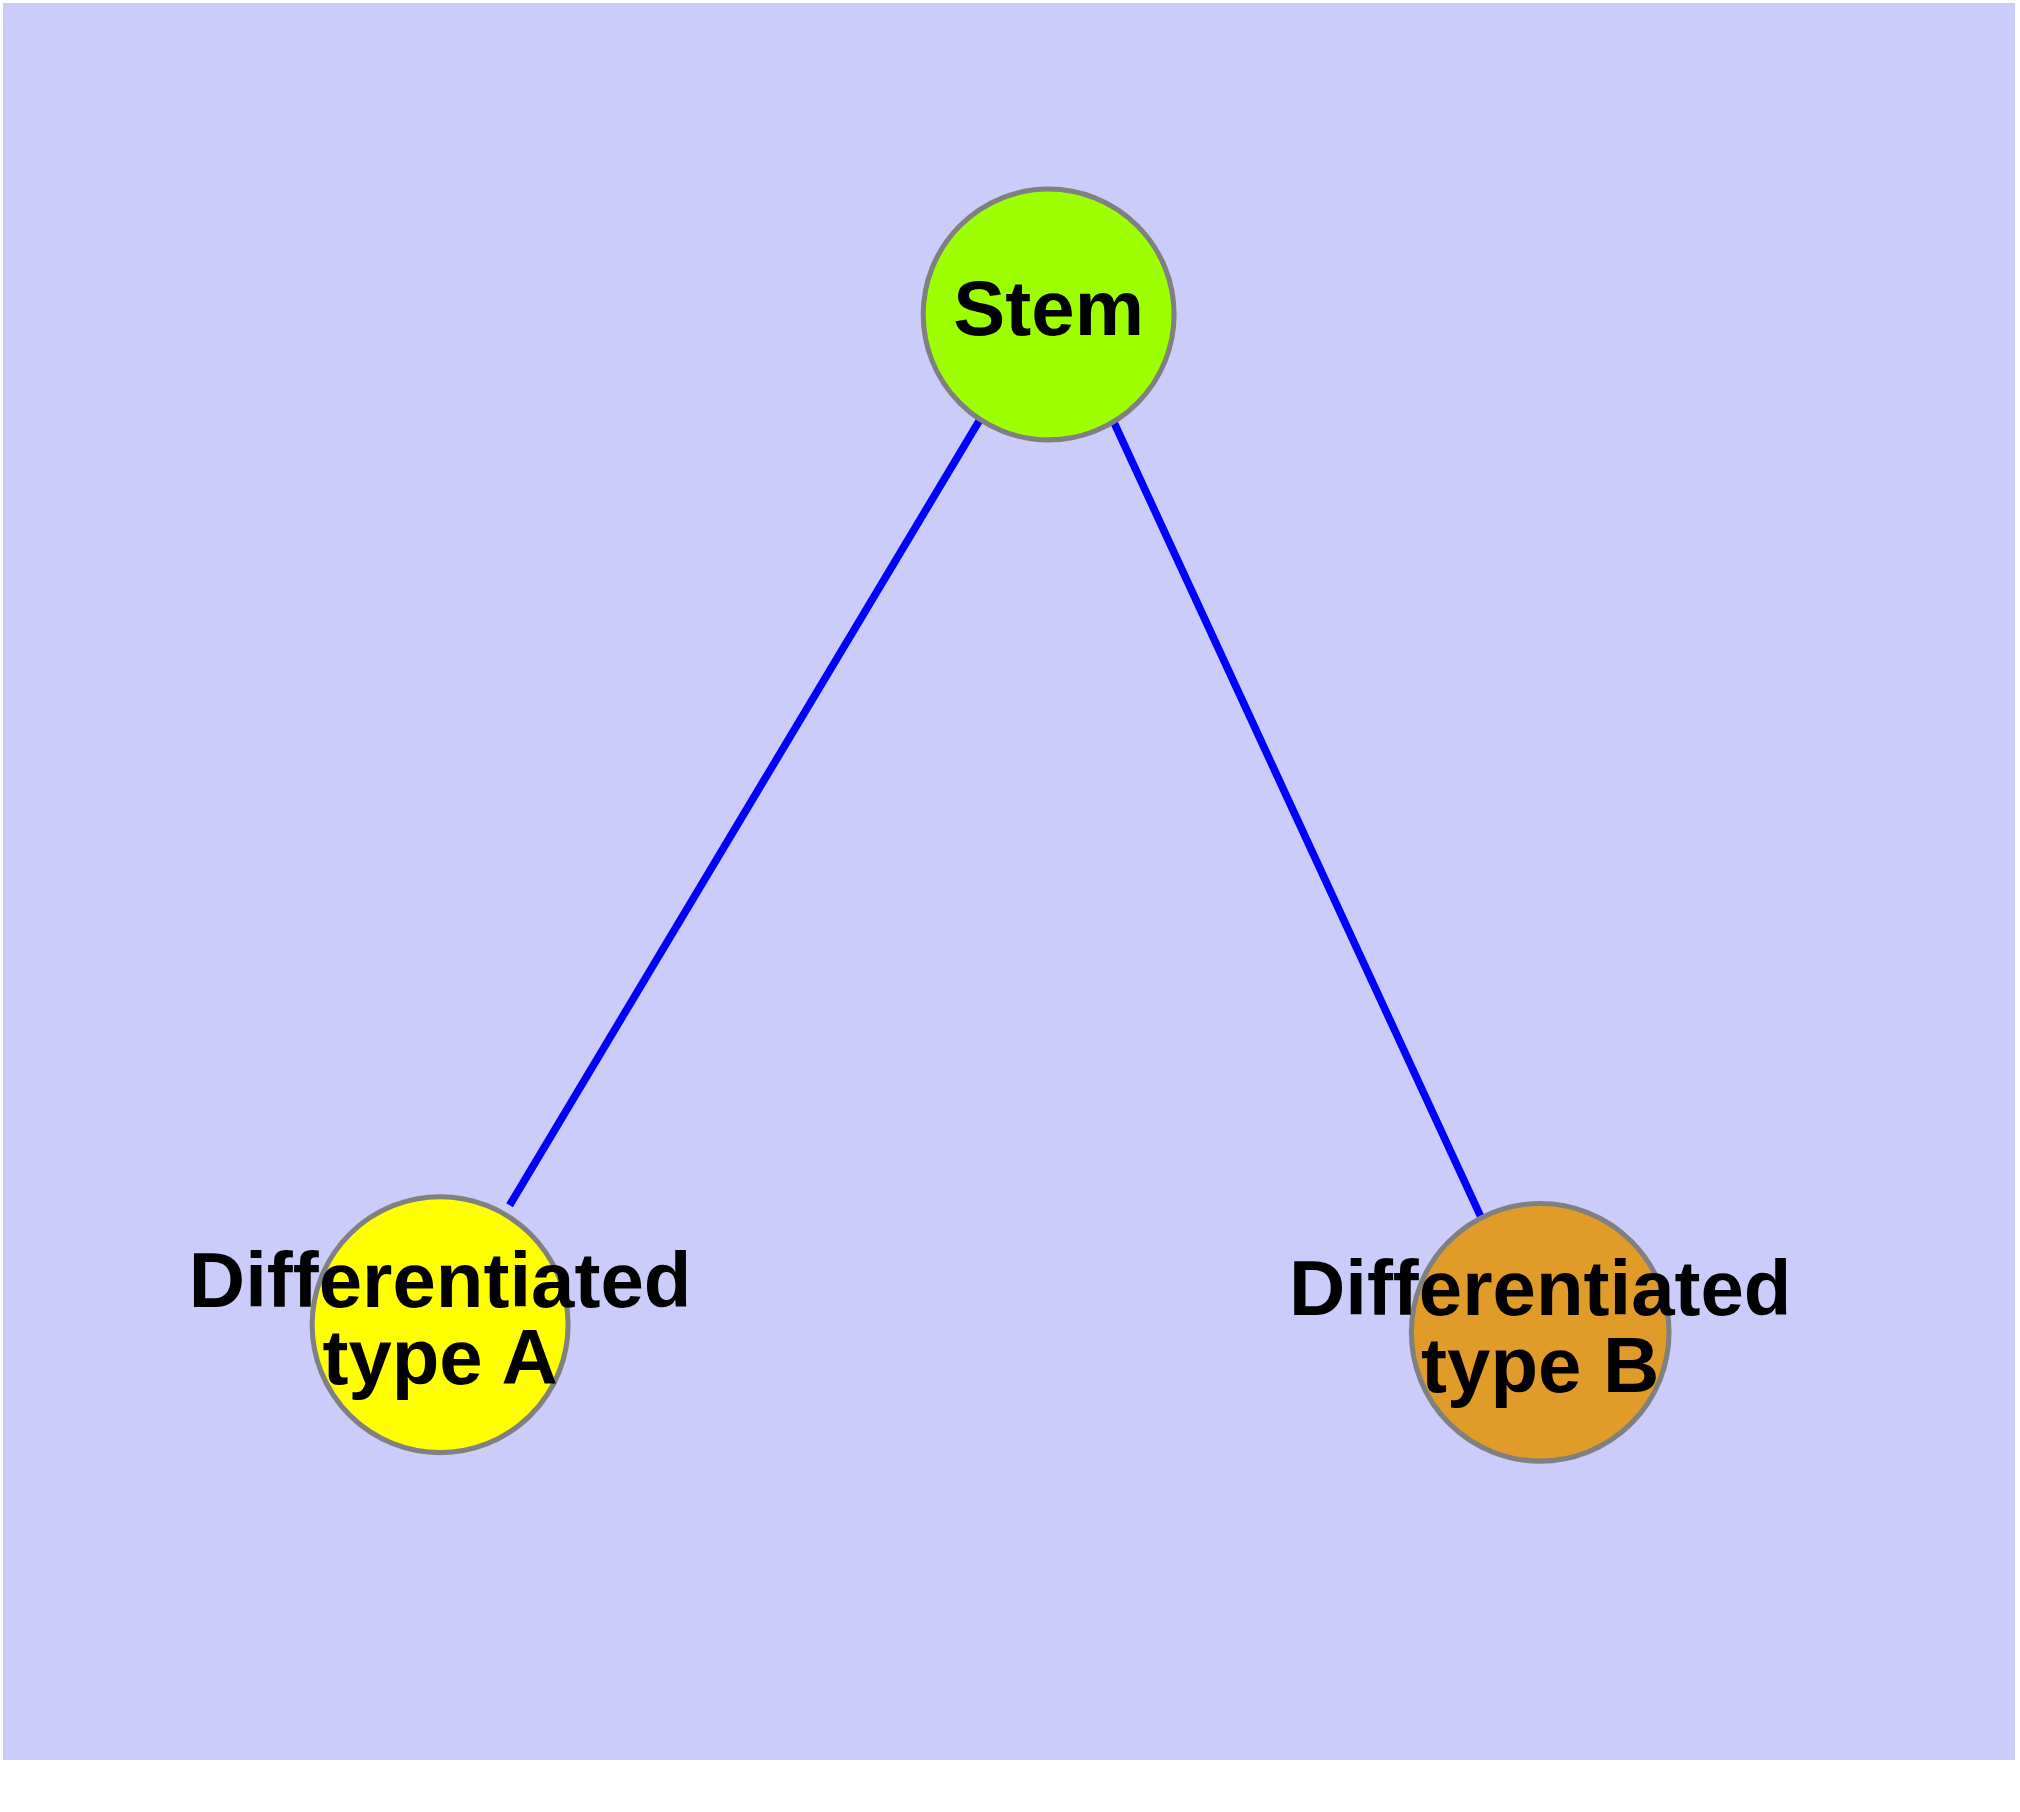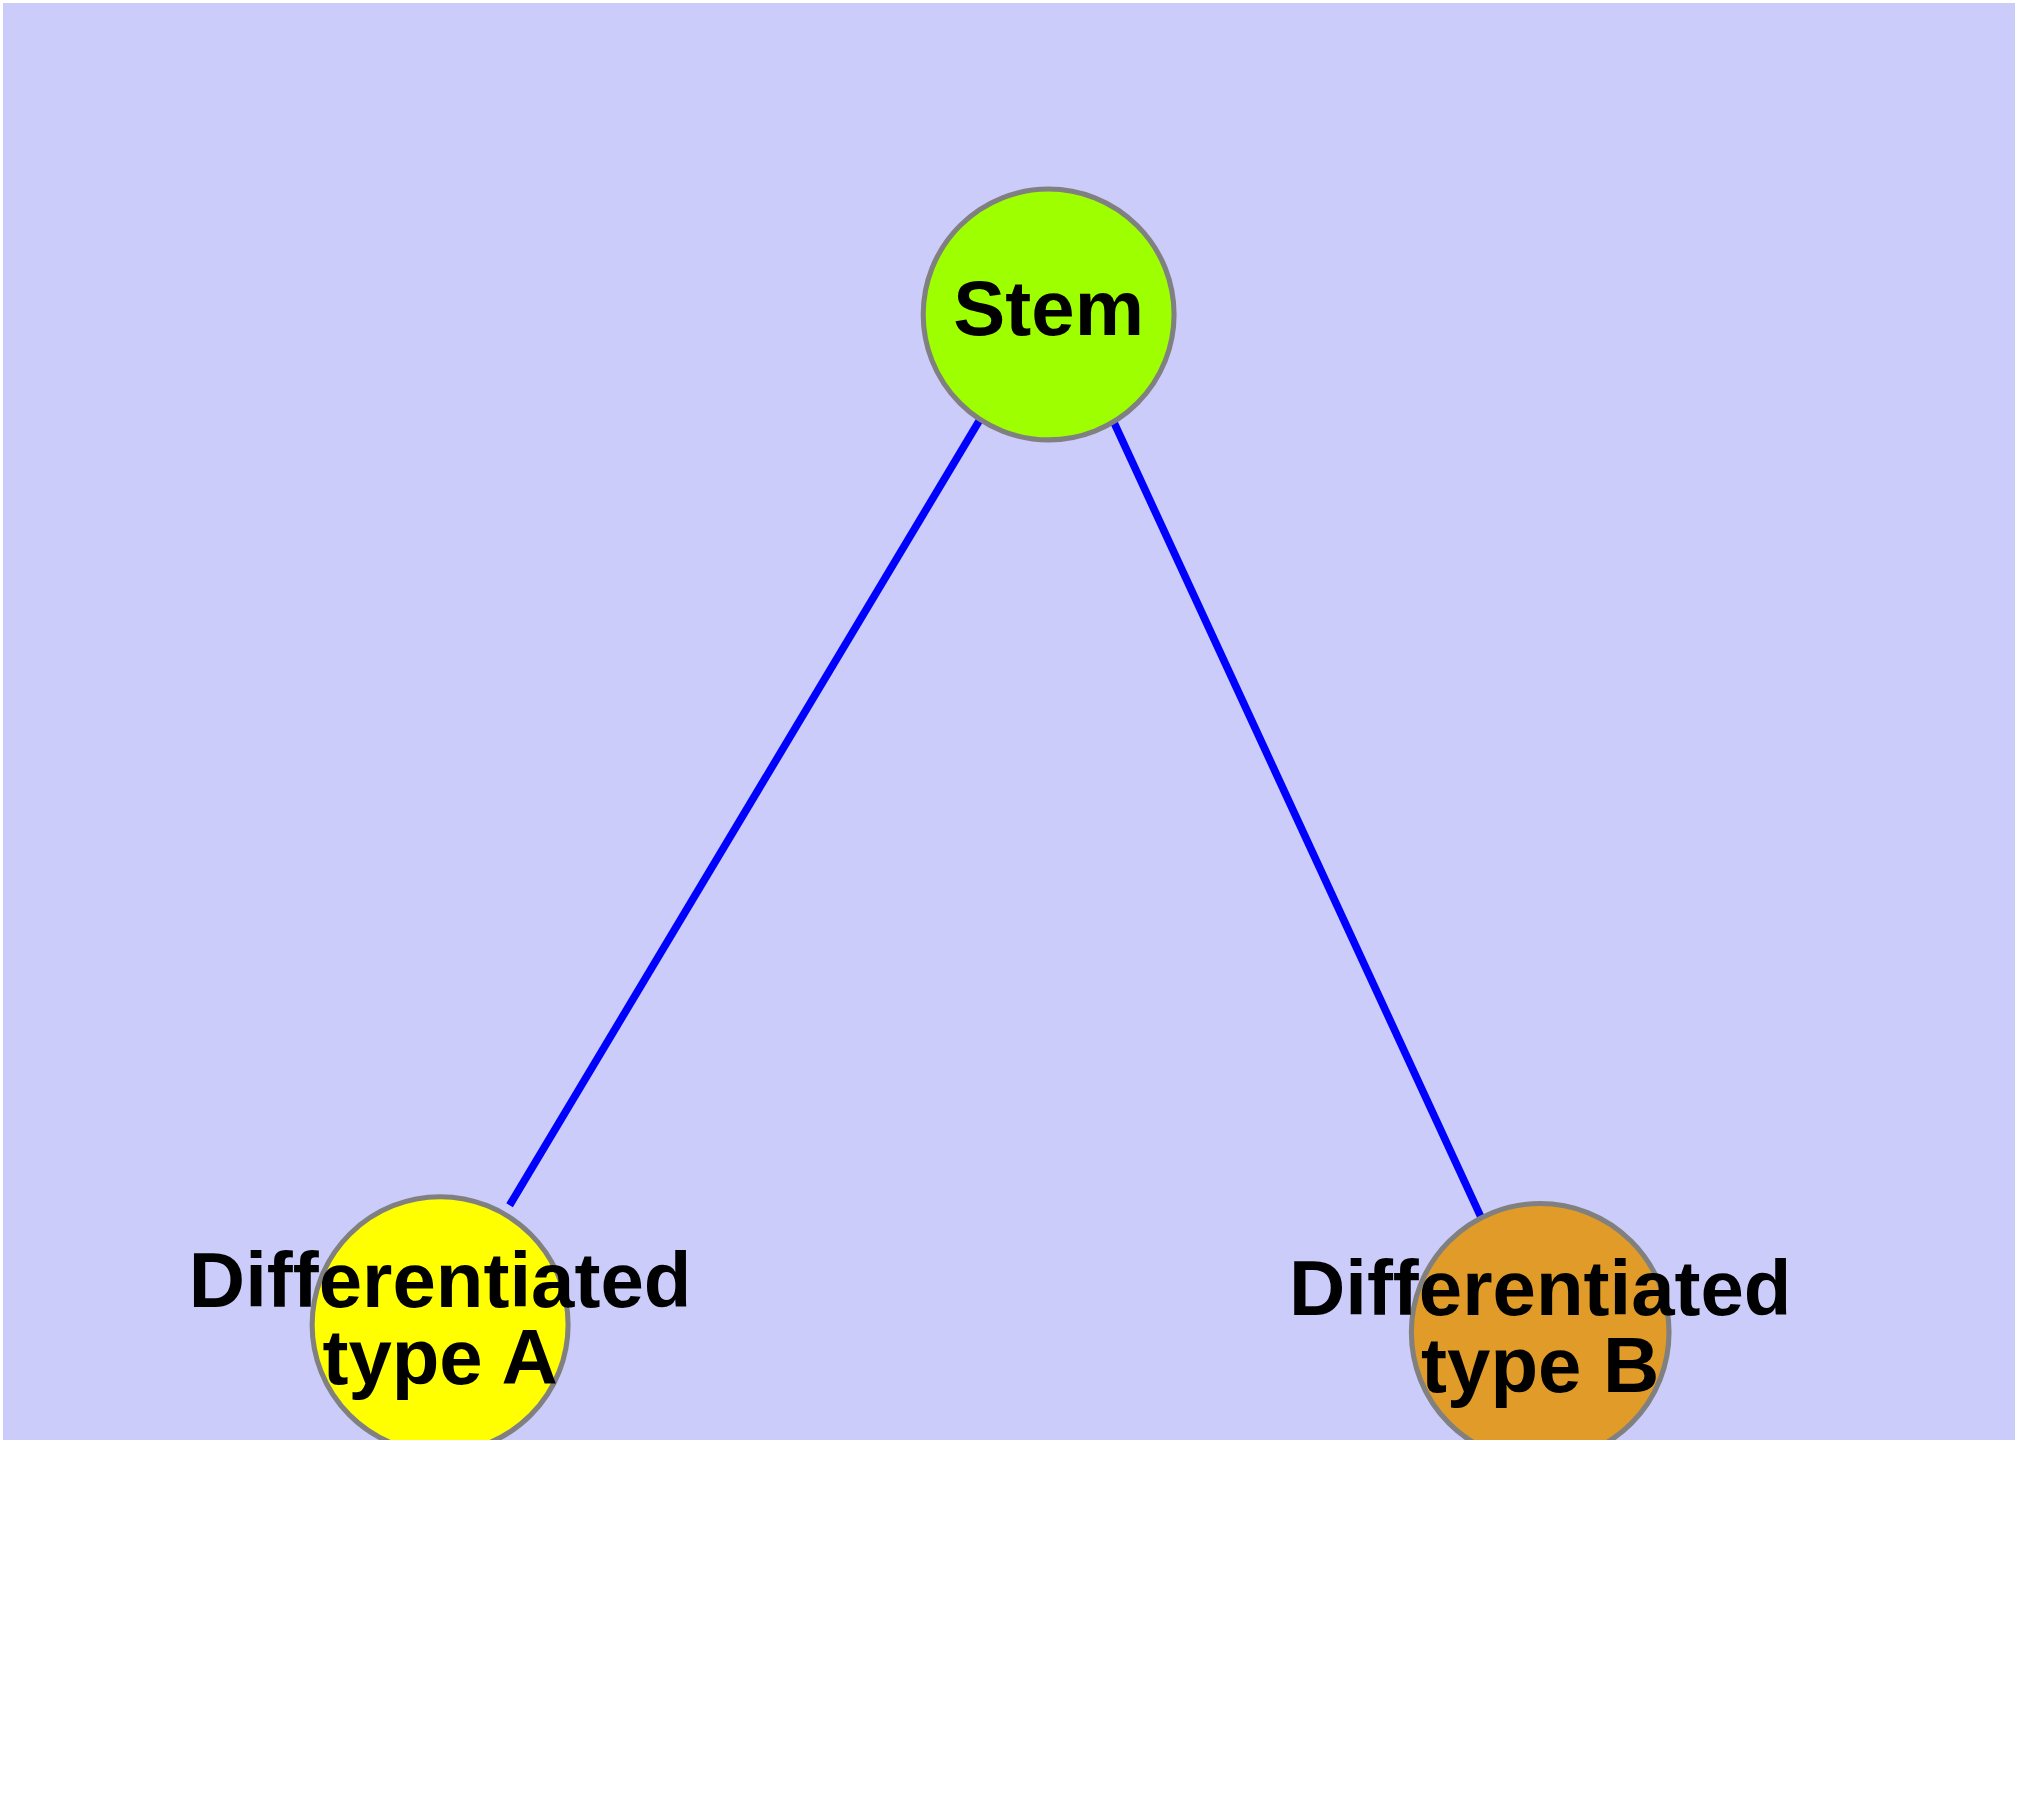--- a/index.html
+++ b/index.html
@@ -3,21 +3,21 @@
 <meta charset="utf-8">
 <style>
   html, body {
     margin: 0;
     padding: 0;
     background: #ffffff;
   }
   #stage {
     position: relative;
     width: 2021px;
-    height: 1440px;
+    height: 1760px;
     background: #ffffff;
     overflow: hidden;
     font-family: "Liberation Sans", sans-serif;
   }
   #canvas {
     position: absolute;
     left: 3.4px;
     top: 3.4px;
     width: 2012px;
     height: 1802px;

